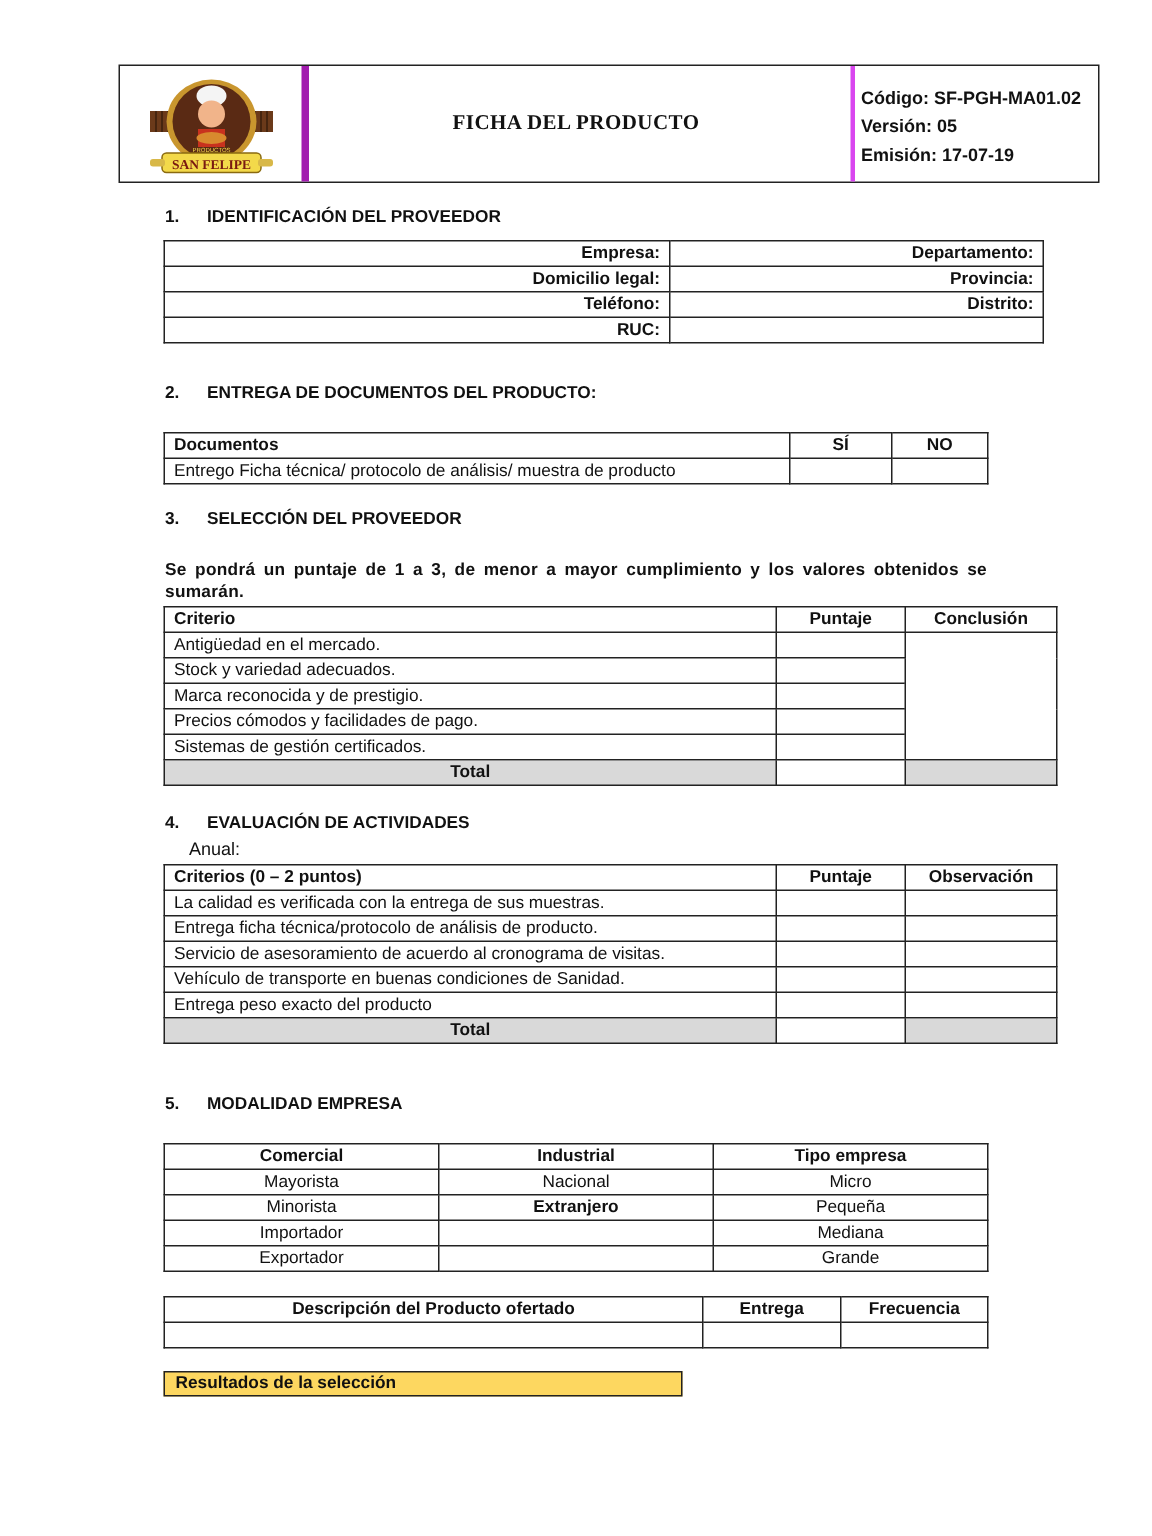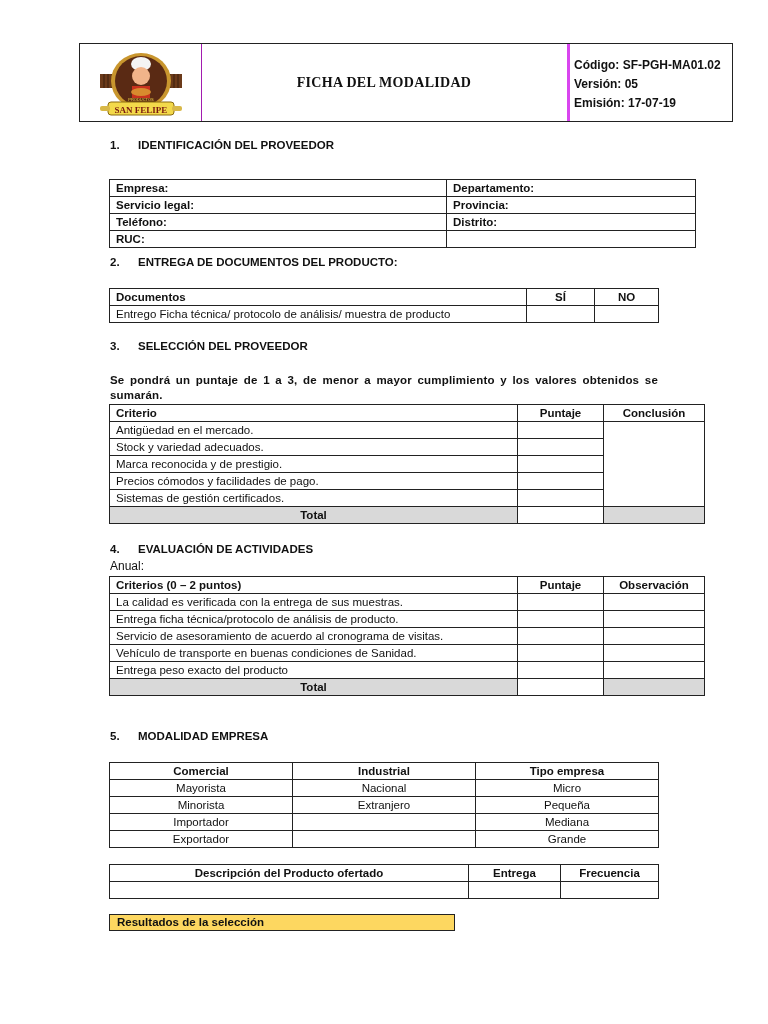--- a/index.html
+++ b/index.html
@@ -1,28 +1,28 @@
 <!DOCTYPE html>
 <html><head>
 <meta charset="utf-8">
 <style>
   html, body { margin:0; padding:0; background:#ffffff; }
   body { width:768px; height:1024px; position:relative; overflow:hidden;
          font-family:"Liberation Sans", sans-serif; color:#111; }
-  .abs { position:absolute; }
+  .abs { position:absolute;margin-left:16px; }
   table { border-collapse:collapse; position:absolute; table-layout:fixed; }
   td { border:1px solid #222; padding:0 6px; font-size:11.5px; font-weight:bold; height:16px; line-height:15px;
        white-space:nowrap; overflow:hidden; font-family:"Liberation Sans Narrow","Liberation Sans", sans-serif; }
   .c { text-align:center; }
   .r { text-align:center; }
   .grey { background:#d9d9d9; }
   .sec { position:absolute; left:110px; font-size:11.5px; font-weight:bold; }
   .sec .num { display:inline-block; width:28px; }
   .hdr { position:absolute; left:79px; top:43px; width:652px; height:77px; border:1px solid #222; }
-  .hdr .logo { position:absolute; left:0; top:0; width:121px; height:77px; border-right:1px solid #a21caf; }
+  .hdr .logo { position:absolute; left:0; top:0; width:121px; height:77px; border-right:5px solid #a21caf; }
   .hdr .title { position:absolute; left:122px; top:0; width:364px; height:77px; display:flex; align-items:center; justify-content:center;
                 font-family:"Liberation Serif", serif; font-weight:bold; font-size:14px; letter-spacing:0.3px; }
   .hdr .meta { position:absolute; left:487px; top:0; width:165px; height:77px; border-left:3px solid #d946ef;
                font-size:12px; font-weight:bold; padding:12px 0 0 4px; box-sizing:border-box; line-height:19px; }
   .para { position:absolute; left:110px; top:373px; width:548px; font-size:11.5px; font-weight:bold; text-align:justify; line-height:15px; letter-spacing:0.2px; }
   .result { position:absolute; left:109px; top:914px; width:346px; height:17px; background:#fdd760; border:1px solid #222;
             font-size:11.5px; font-weight:bold; padding-left:7px; box-sizing:border-box; line-height:15px; }
 </style>
 </head>
 <body>
@@ -45,43 +45,43 @@
       <circle cx="61" cy="32" r="9" fill="#f1b48a"></circle>
       <rect x="52" y="42" width="18" height="12" fill="#c8321e"></rect>
       <ellipse cx="61" cy="48" rx="10" ry="4" fill="#d88a2e"></ellipse>
       <rect x="28" y="58" width="66" height="13" rx="3" fill="#f3d94a" stroke="#8a6a10" stroke-width="1"></rect>
       <rect x="20" y="62" width="10" height="5" rx="2" fill="#d8b848"></rect>
       <rect x="92" y="62" width="10" height="5" rx="2" fill="#d8b848"></rect>
       <text x="61" y="57" font-size="4" text-anchor="middle" fill="#f3d94a" font-family="Liberation Sans, sans-serif">PRODUCTOS</text>
       <text x="61" y="68.5" font-size="9" font-weight="bold" text-anchor="middle" fill="#7a1a10" font-family="Liberation Serif, serif">SAN FELIPE</text>
     </svg>
   </div>
-  <div class="title">FICHA DEL MODALIDAD</div>
+  <div class="title">FICHA DEL PRODUCTO</div>
   <div class="meta">
     <div>Código: SF-PGH-MA01.02</div>
     <div>Versión: 05</div>
     <div>Emisión: 17-07-19</div>
   </div>
 </div>
 
 <div class="sec" style="top:139px;">
   <span class="num">1.</span><span>IDENTIFICACIÓN DEL PROVEEDOR</span>
 </div>
-<table style="left:109px; top:179px; width:586px;">
+<table style="left:109px; top:160px; width:586px;text-align:right;">
   <colgroup>
       <col style="width:337px">
       <col style="width:249px">
     </colgroup>
   <tbody>
       <tr>
     <td>Empresa:</td>
     <td>Departamento:</td>
   </tr>
   <tr>
-    <td>Servicio legal:</td>
+    <td>Domicilio legal:</td>
     <td>Provincia:</td>
   </tr>
   <tr>
     <td>Teléfono:</td>
     <td>Distrito:</td>
   </tr>
   <tr>
     <td>RUC:</td>
     <td></td>
   </tr>
@@ -220,21 +220,21 @@
     <td class="c">Industrial</td>
     <td class="c">Tipo empresa</td>
   </tr>
   <tr>
     <td class="c" style="font-weight:normal">Mayorista</td>
     <td class="c" style="font-weight:normal">Nacional</td>
     <td class="c" style="font-weight:normal">Micro</td>
   </tr>
   <tr>
     <td class="c" style="font-weight:normal">Minorista</td>
-    <td class="c" style="font-weight:normal">Extranjero</td>
+    <td class="c" style="font-weight:bold">Extranjero</td>
     <td class="c" style="font-weight:normal">Pequeña</td>
   </tr>
   <tr>
     <td class="c" style="font-weight:normal">Importador</td>
     <td class="c" style="font-weight:normal"></td>
     <td class="c" style="font-weight:normal">Mediana</td>
   </tr>
   <tr>
     <td class="c" style="font-weight:normal">Exportador</td>
     <td class="c" style="font-weight:normal"></td>

